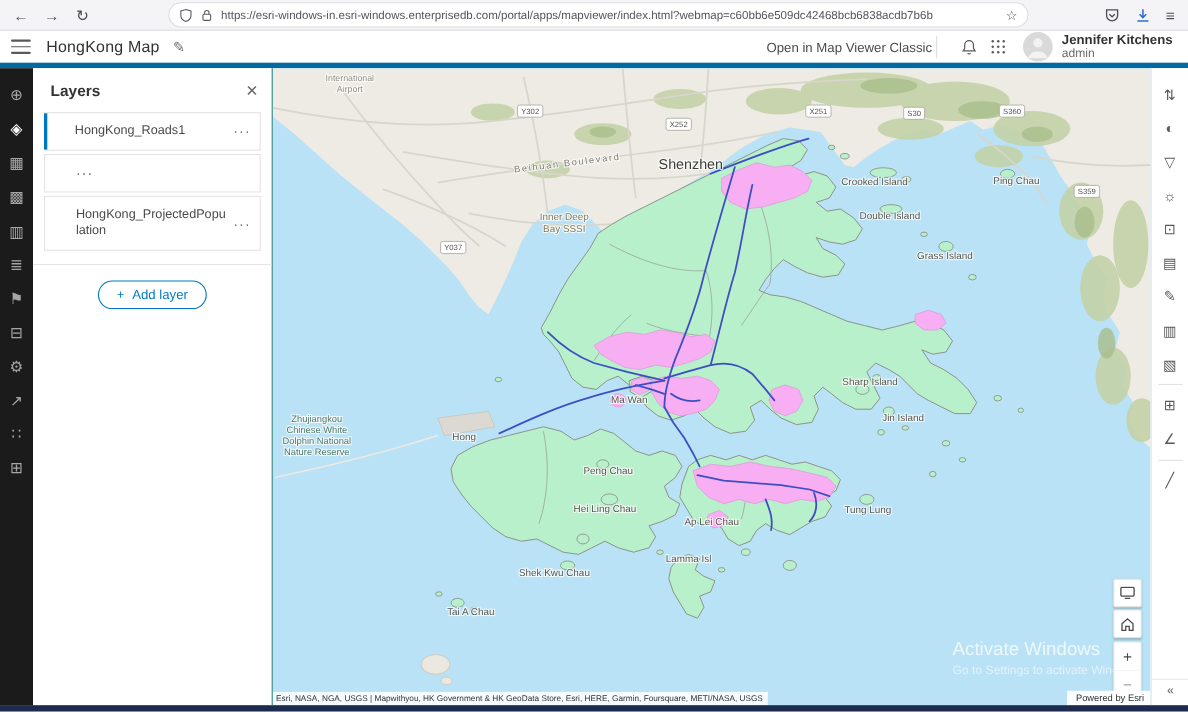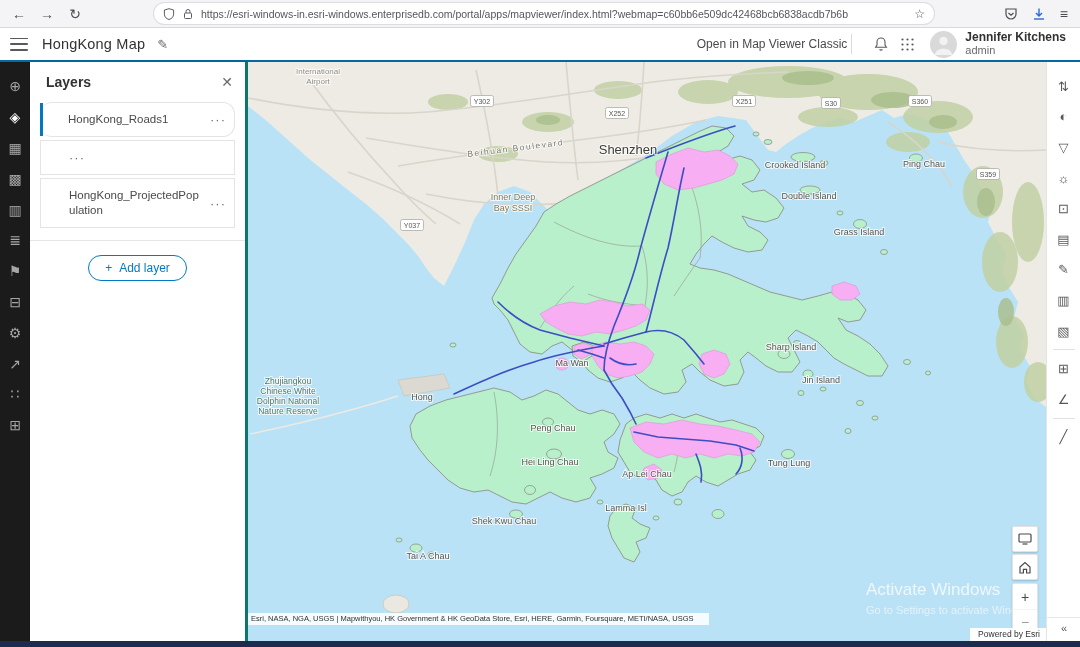--- a/index.html
+++ b/index.html
@@ -9,66 +9,66 @@
   .browser-bar { height:28px; background:#f4f3f6; border-bottom:1px solid #d8d8dd; display:flex; align-items:center; padding:0 8px; gap:6px; }
   .nav-btn { width:22px; height:22px; border:none; background:transparent; color:#4c4c52; font-size:14px; line-height:22px; text-align:center; border-radius:4px; cursor:pointer; }
   .url-bar { flex:1; height:21px; margin:0 10px 0 62px; background:#fff; border-radius:11px; box-shadow:0 0 0 1px #dcdce2; display:flex; align-items:center; padding:0 9px; gap:7px; max-width:780px; }
   .url-icon { width:12px; height:12px; flex:0 0 auto; color:#5b5b63; }
   .url-text { flex:1; font-size:10.5px; color:#55555c; white-space:nowrap; overflow:hidden; }
   .url-star { color:#55555c; font-size:12px; }
   .bar-right { display:flex; align-items:center; gap:14px; margin-left:auto; padding-right:4px; }
   .dl-icon { color:#2b6bd4; }
 
   
-  .app-header { height:34px; background:#fff; border-bottom:2px solid #0369a1; display:flex; align-items:center; padding:0 14px 0 10px; }
+  .app-header { height:34px; background:#fff; border-bottom:5px solid #0369a1; display:flex; align-items:center; padding:0 14px 0 10px; }
   .hamburger { width:18px; height:13px; display:flex; flex-direction:column; justify-content:space-between; cursor:pointer; margin-right:14px; }
   .hamburger span { height:1.6px; background:#595959; border-radius:1px; }
   .map-title { font-size:14.5px; color:#323232; letter-spacing:.2px; }
   .edit-pencil { font-size:13px; color:#6a6a6a; margin-left:12px; cursor:pointer; }
   .header-right { margin-left:auto; display:flex; align-items:center; }
   .open-classic { font-size:12px; color:#4a4a4a; cursor:pointer; margin-right:4px; }
   .header-div { width:1px; height:20px; background:#dcdcdc; margin-right:16px; }
   .icon-btn { background:none; border:none; color:#595959; cursor:pointer; display:flex; align-items:center; justify-content:center; width:26px; height:26px; }
   .user-chip { display:flex; align-items:center; gap:8px; margin-left:10px; cursor:pointer; }
   .avatar { width:27px; height:27px; border-radius:50%; background:#d9d9d9; overflow:hidden; position:relative; flex:0 0 auto; }
   .user-name { font-size:12px; font-weight:bold; color:#323232; line-height:13px; }
   .user-role { font-size:11px; color:#6a6a6a; line-height:13px; }
 
   
   .main { display:flex; height:579px; }
 
   .left-rail { width:30px; background:#1b1b1b; display:flex; flex-direction:column; align-items:center; padding-top:9px; }
   .left-rail .rail-icon { width:30px; height:30.8px; display:flex; align-items:center; justify-content:center; color:#a6a6a6; font-size:14px; cursor:pointer; }
   .left-rail .rail-icon.active { color:#ffffff; }
 
-  .layers-panel { width:218px; background:#fff; border-right:3px solid #0f766e; box-shadow:1px 0 3px rgba(0,0,0,.06); display:flex; flex-direction:column; }
+  .layers-panel { width:218px; background:#fff; border-right:1px solid #0f766e; box-shadow:1px 0 3px rgba(0,0,0,.06); display:flex; flex-direction:column; }
   .panel-head { display:flex; align-items:center; justify-content:space-between; padding:12px 12px 10px 16px; }
   .panel-title { font-size:14px; font-weight:bold; color:#323232; }
   .panel-close { background:none; border:none; color:#6a6a6a; font-size:14px; cursor:pointer; }
   .layer-list { padding:2px 10px 0 10px; display:flex; flex-direction:column; gap:3px; }
   .layer-card { position:relative; background:#fff; border:1px solid #e4e4e4; display:flex; align-items:center; padding:9px 8px 9px 28px; cursor:pointer; }
-  .layer-card.selected { border-left:none;border-radius:12px; }
+  .layer-card.selected { border-left:none; }
   .layer-card.selected::before { content:""; position:absolute; left:0; top:0; bottom:0; width:3px; background:#0079c1; }
   .layer-label { flex:1; font-size:11.5px; color:#4a4a4a; word-break:break-all; line-height:15px; padding-right:6px; }
   .layer-menu { background:none; border:none; color:#6a6a6a; font-size:13px; letter-spacing:1px; cursor:pointer; }
   .panel-divider { height:1px; background:#e6e6e6; margin:12px 0 0 0; }
   .add-layer-wrap { display:flex; justify-content:center; padding:14px 0; }
   .add-layer-btn { display:flex; align-items:center; gap:7px; border:1px solid #007ac2; color:#007ac2; background:#fff; border-radius:14px; font-size:12px; padding:5px 16px; cursor:pointer; }
 
   
   .map-wrap { width:798px; height:579px; position:relative; background:#b9e2f6; overflow:hidden; }
   .map-wrap svg { display:block; }
   .watermark { position:absolute; left:618px; top:518px; pointer-events:none; }
   .watermark .wm1 { font-size:17px; color:rgba(250,252,253,.82); }
   .watermark .wm2 { font-size:11px; color:rgba(248,250,252,.66); margin-top:4px; }
   .map-ctl { position:absolute; right:8px; width:26px; height:26px; background:#fff; border:1px solid #e3e3e3; border-radius:2px; box-shadow:0 1px 2px rgba(0,0,0,.18); color:#4a4a4a; font-size:13px; display:flex; align-items:center; justify-content:center; cursor:pointer; }
   .zoom-group { position:absolute; right:8px; top:521px; width:26px; background:#fff; border:1px solid #e3e3e3; border-radius:2px; box-shadow:0 1px 2px rgba(0,0,0,.18); }
   .zoom-group button { width:100%; height:25px; background:none; border:none; color:#4a4a4a; font-size:14px; cursor:pointer; }
   .zoom-group .zo { border-top:1px solid #ececec; opacity:.55; }
-  .attribution { position:absolute; left:0; bottom:16px; background:rgba(255,255,255,.85); font-size:7.5px; color:#323232; padding:1px 15px 2px 3px; white-space:nowrap; }
+  .attribution { position:absolute; left:0; bottom:0; background:rgba(255,255,255,.85); font-size:7.5px; color:#323232; padding:1px 4px 2px 3px; white-space:nowrap; }
   .powered { position:absolute; right:0; bottom:0; background:rgba(255,255,255,.95); font-size:8.5px; color:#323232; padding:1px 6px 2px 8px;text-align:center; }
 
   .right-rail { width:34px; background:#fff; border-left:1px solid #e4e4e4; display:flex; flex-direction:column; align-items:center; padding-top:9px; position:relative; }
   .right-rail .rail-icon { width:34px; height:30.6px; display:flex; align-items:center; justify-content:center; color:#595959; font-size:13px; cursor:pointer; }
   .rail-div { width:22px; height:1px; background:#e2e2e2; margin:3px 0; }
   .collapse-btn { position:absolute; bottom:4px; left:0; width:34px; height:20px; background:none; border:none; border-top:1px solid #e8e8e8; color:#595959; font-size:11px; cursor:pointer; }
 
   .bottom-strip { height:6px; background:#1d2b4e; }
 </style>
 </head>

